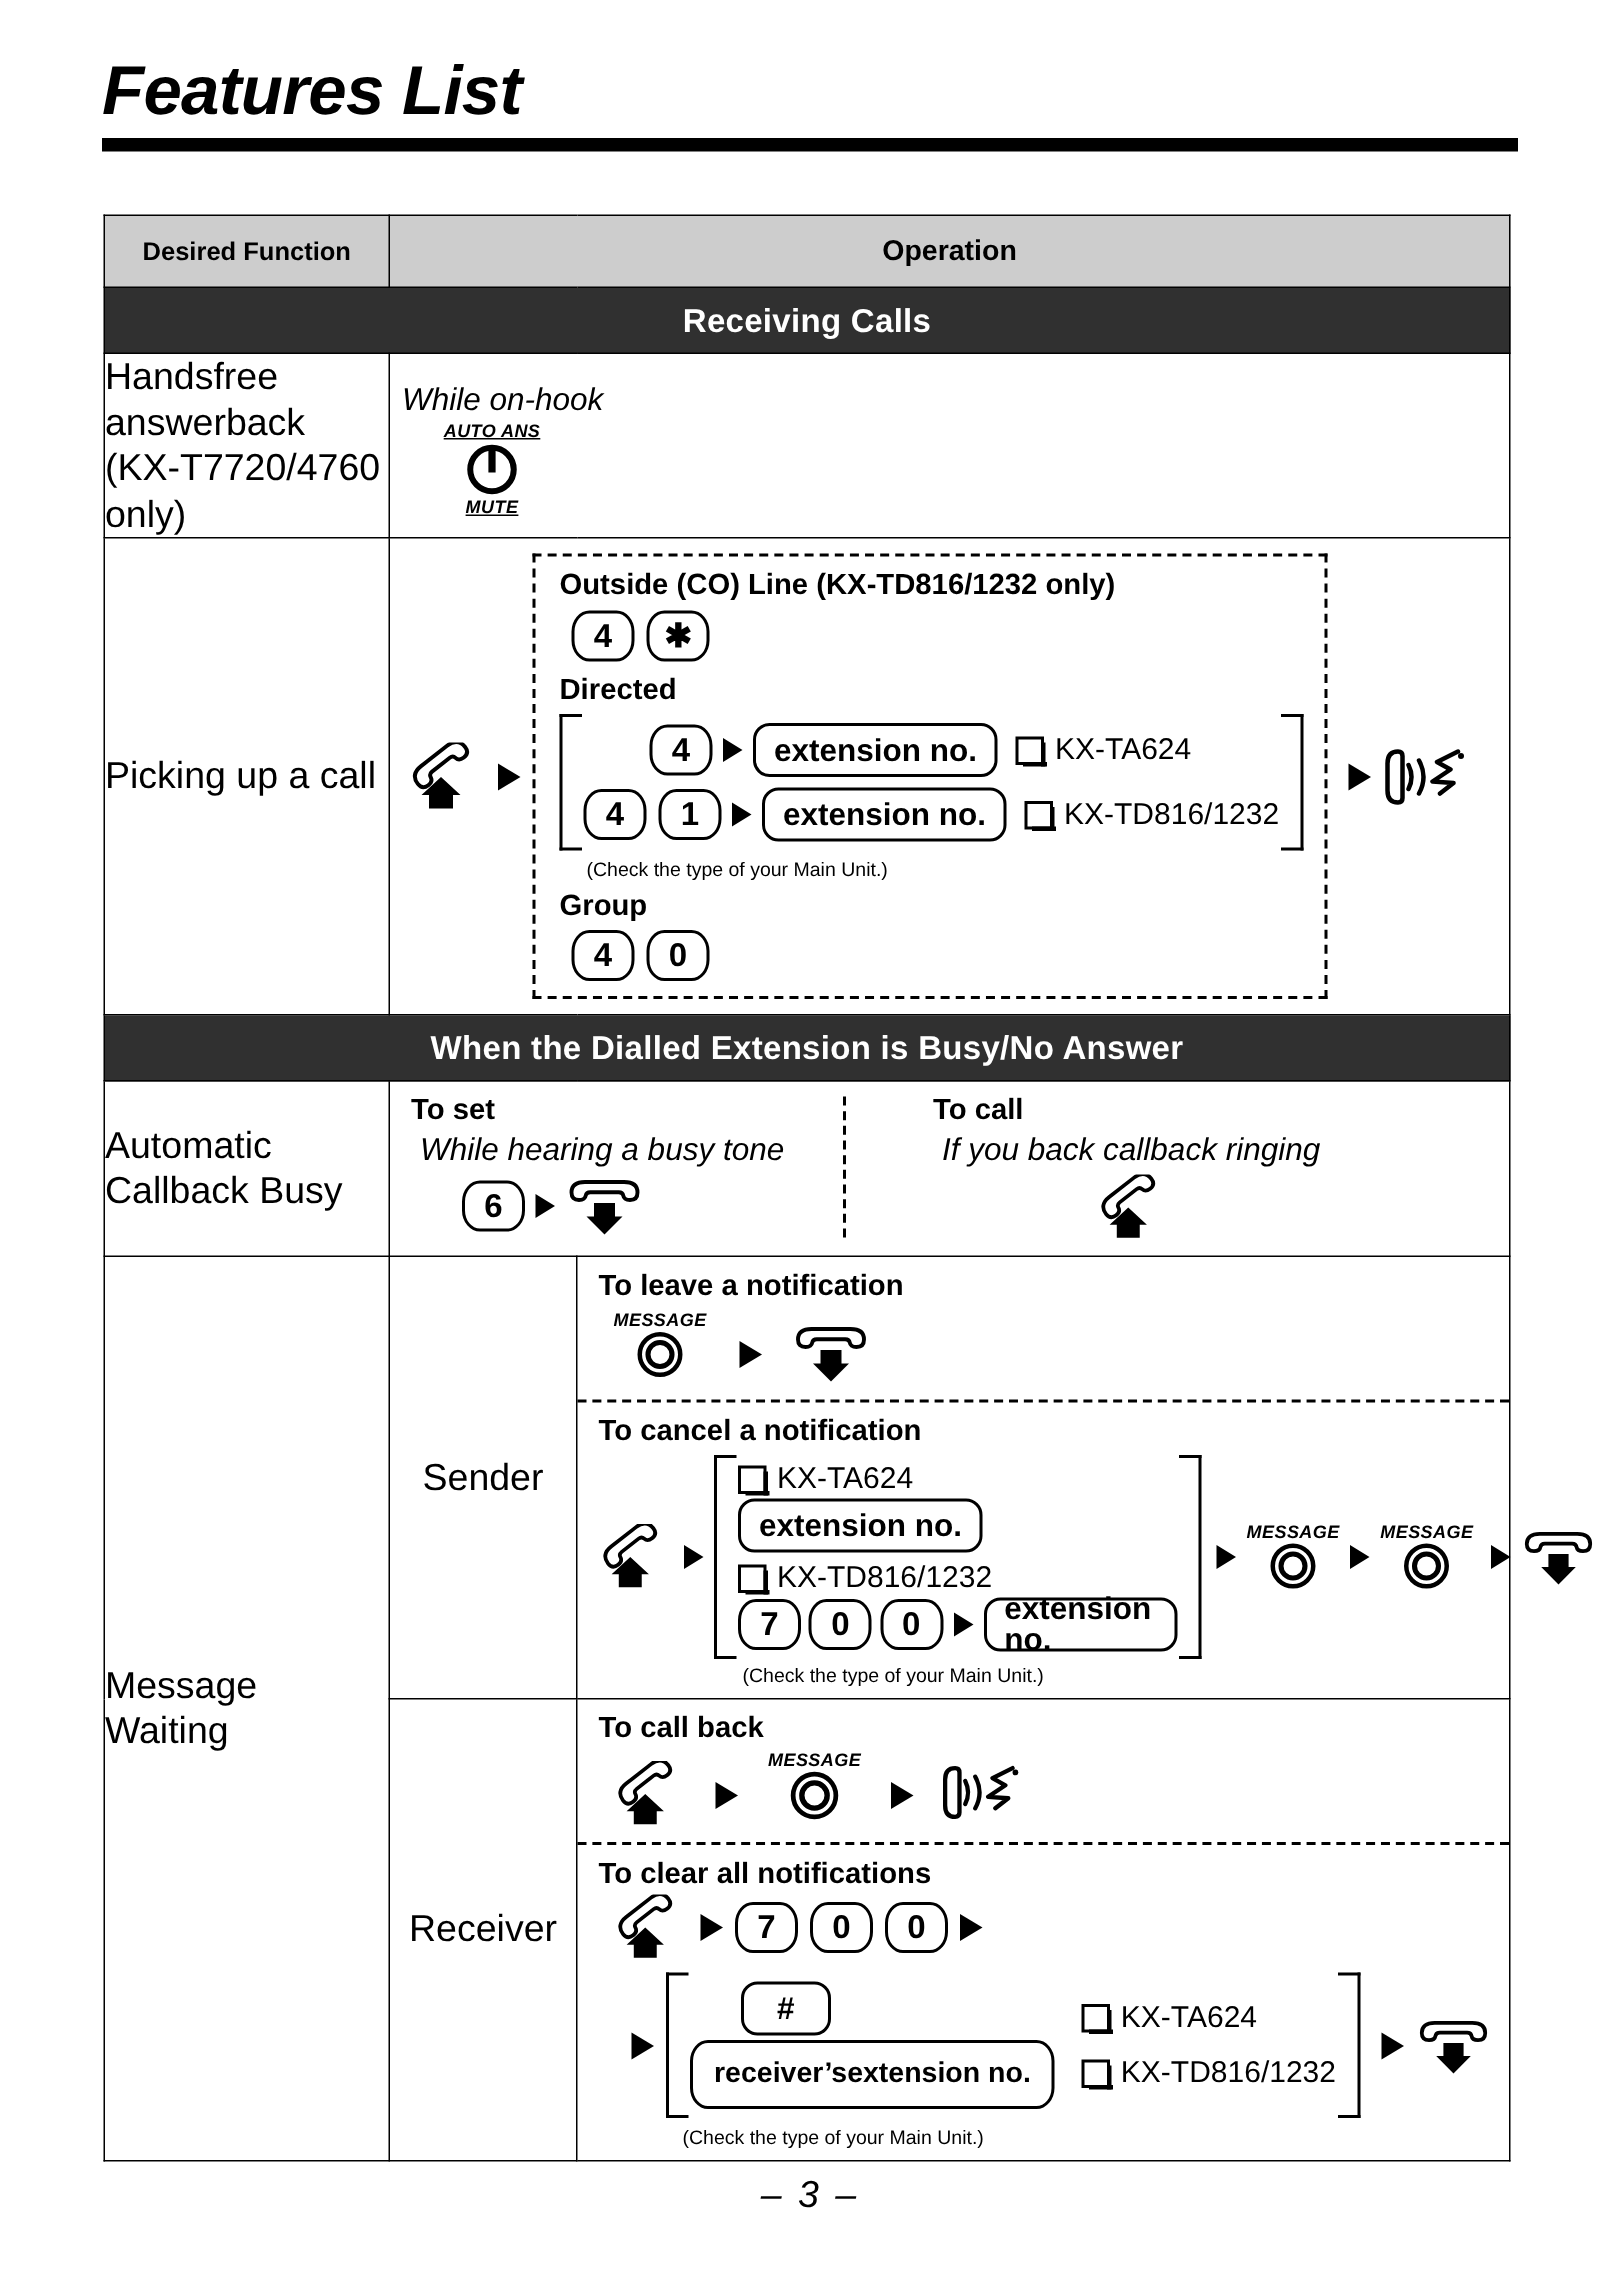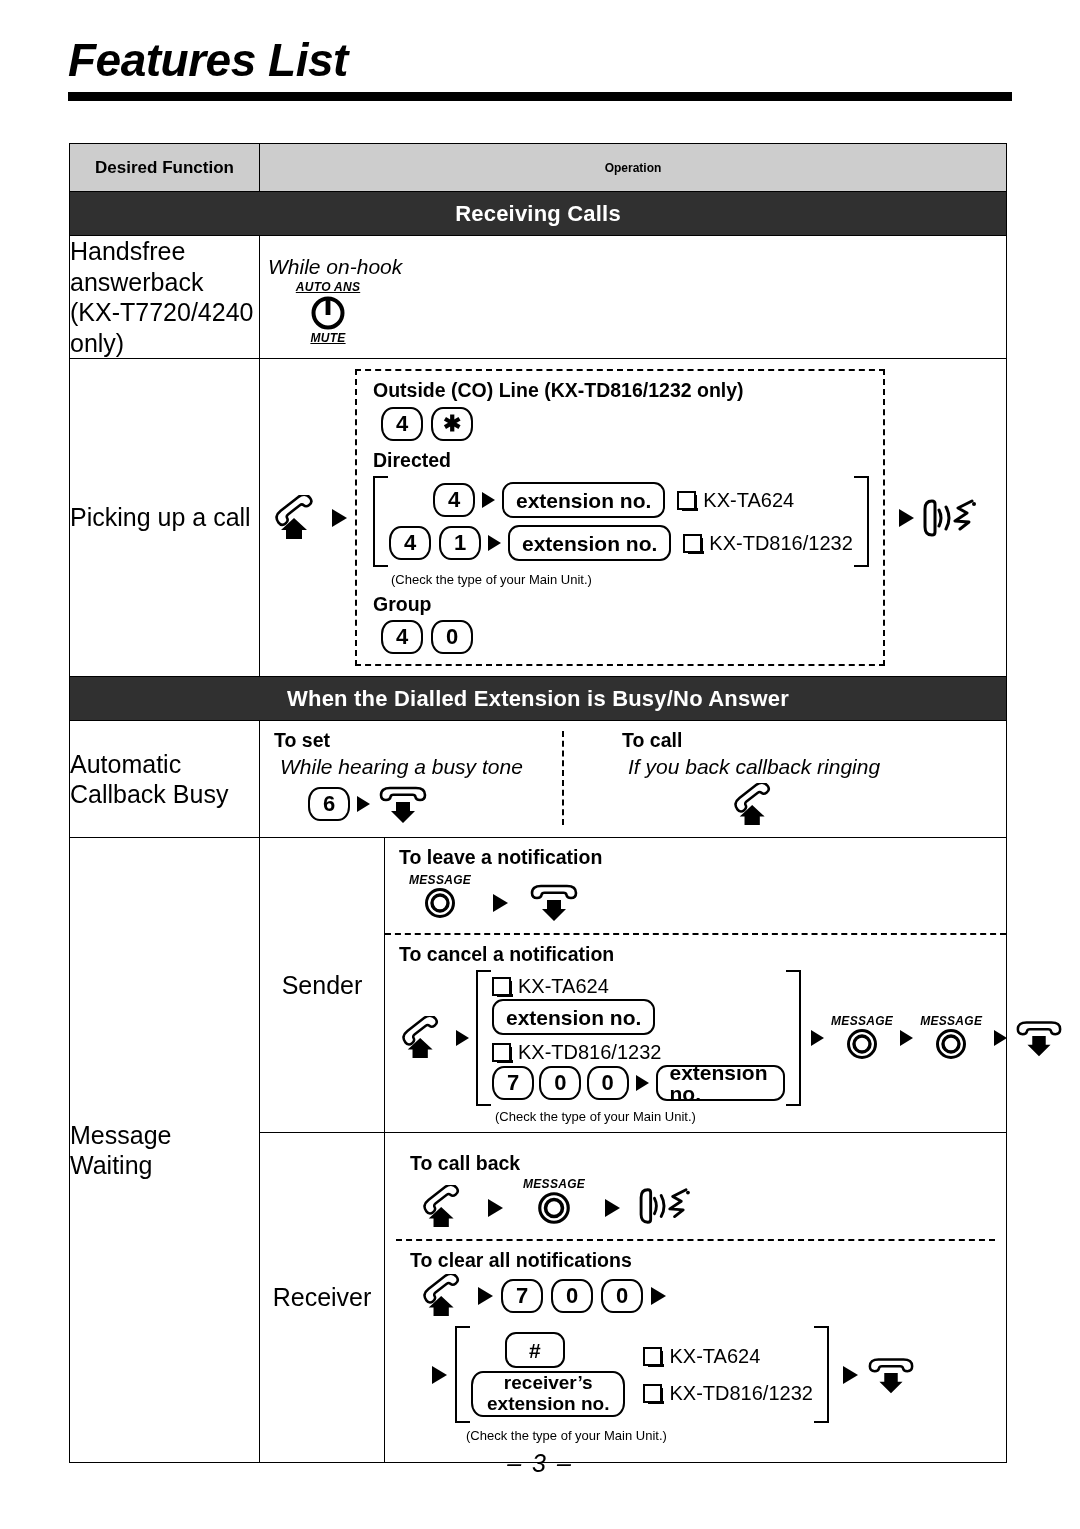--- a/index.html
+++ b/index.html
@@ -20,21 +20,21 @@
   .title-rule{margin-top:8px;height:9px;background:#000;width:944px;}
 
   
   .tbl{
     position:absolute;left:69px;top:143px;width:937px;
     border-collapse:collapse;table-layout:fixed;
   }
   .tbl td{
     border:1.5px solid #000;vertical-align:middle;padding:0;
   }
-  .hdr-grey{background:#cdcdcd;font-weight:bold;text-align:center;height:47px;font-size:12px;}
+  .hdr-grey{background:#cdcdcd;font-weight:bold;text-align:center;height:47px;font-size:19px;}
   .hdr-grey.left{font-size:17px;}
   .band{
     background:#303030;color:#fff;font-weight:bold;text-align:center;
     height:43px;font-size:22px;letter-spacing:.2px;margin-top:44px;
   }
   .fn{
     font-size:25px;line-height:1.22;padding:10px 0 10px 26px;
     vertical-align:middle;
   }
   .fn.mid{vertical-align:middle;}
@@ -50,21 +50,21 @@
 
   
   .key{
     display:inline-flex;align-items:center;justify-content:center;
     min-width:42px;height:34px;padding:0 10px;
     border:2.5px solid #000;border-radius:12px/14px;
     font-size:22px;font-weight:bold;background:#fff;line-height:1;
     box-sizing:border-box;
   }
   .key.wide{border-radius:11px;min-width:auto;padding:0 12px;height:36px;font-size:21px;}
-  .key.two-line{height:46px;flex-direction:column;line-height:1.08;font-size:19px;padding:2px 14px;}
+  .key.two-line{height:46px;flex-direction:row;line-height:1.08;font-size:19px;padding:2px 14px;}
 
   
   .arw{
     display:inline-block;width:0;height:0;
     border-left:15px solid #000;
     border-top:9px solid transparent;
     border-bottom:9px solid transparent;
     margin:0 8px;flex:0 0 auto;
   }
   .arw.sm{border-left-width:13px;border-top-width:8px;border-bottom-width:8px;margin:0 7px;}
@@ -134,21 +134,21 @@
         <tr>
       <td class="hdr-grey left">Desired Function</td>
       <td class="hdr-grey" colspan="2">Operation</td>
     </tr>
 
     <tr>
       <td class="band" colspan="3">Receiving Calls</td>
     </tr>
 
     <tr>
-      <td class="fn">Handsfree answerback (KX-T7720/4240 only)</td>
+      <td class="fn">Handsfree answerback (KX-T7720/4760 only)</td>
       <td class="opcell" colspan="2">
         <div class="ital" style="margin:4px 0 2px 8px;">While on-hook</div>
         <div class="btnstack" style="width:92px;margin-left:22px;text-decoration:underline;">
           <div class="iconlabel">AUTO ANS</div>
           <span>
             <svg width="40" height="38" viewBox="0 0 40 38">
               <circle cx="20" cy="20" r="14.5" fill="none" stroke="#000" stroke-width="4"></circle>
               <rect x="17.6" y="7" width="4.8" height="15" fill="#000"></rect>
             </svg>
           </span>
@@ -371,21 +371,21 @@
             </span>
           </div>
 
           <div class="note" style="margin:3px 0 0 96px;">(Check the type of your Main Unit.)</div>
         </div>
       </td>
     </tr>
 
     <tr>
       <td class="subcol">Receiver</td>
-      <td class="opcell" style="padding:11px;margin-top:24px;">
+      <td class="opcell" style="padding:0;margin-top:24px;">
 
         <div style="padding:8px 0 10px 14px;">
           <div class="bold">To call back</div>
           <div class="row" style="margin-left:10px;align-items:center;">
             <span style="margin-top:10px;">
               <svg width="50" height="44" viewBox="0 0 52 46">
                 <g transform="rotate(-38 26 20)">
                   <path d="M6 14 q0 -8 9 -8 h22 q9 0 9 8 q0 5 -5 5 q-4 0 -4.5 -3.2 q-0.4 -2.4 -3 -2.4 h-15 q-2.6 0 -3 2.4 q-0.5 3.2 -4.5 3.2 q-5 0 -5 -5 z" fill="#fff" stroke="#000" stroke-width="2.6" stroke-linejoin="round"></path>
                 </g>
                 <path d="M14 44 h16 v-9 h5 l-13 -12 l-13 12 h5 z" fill="#000"></path>

